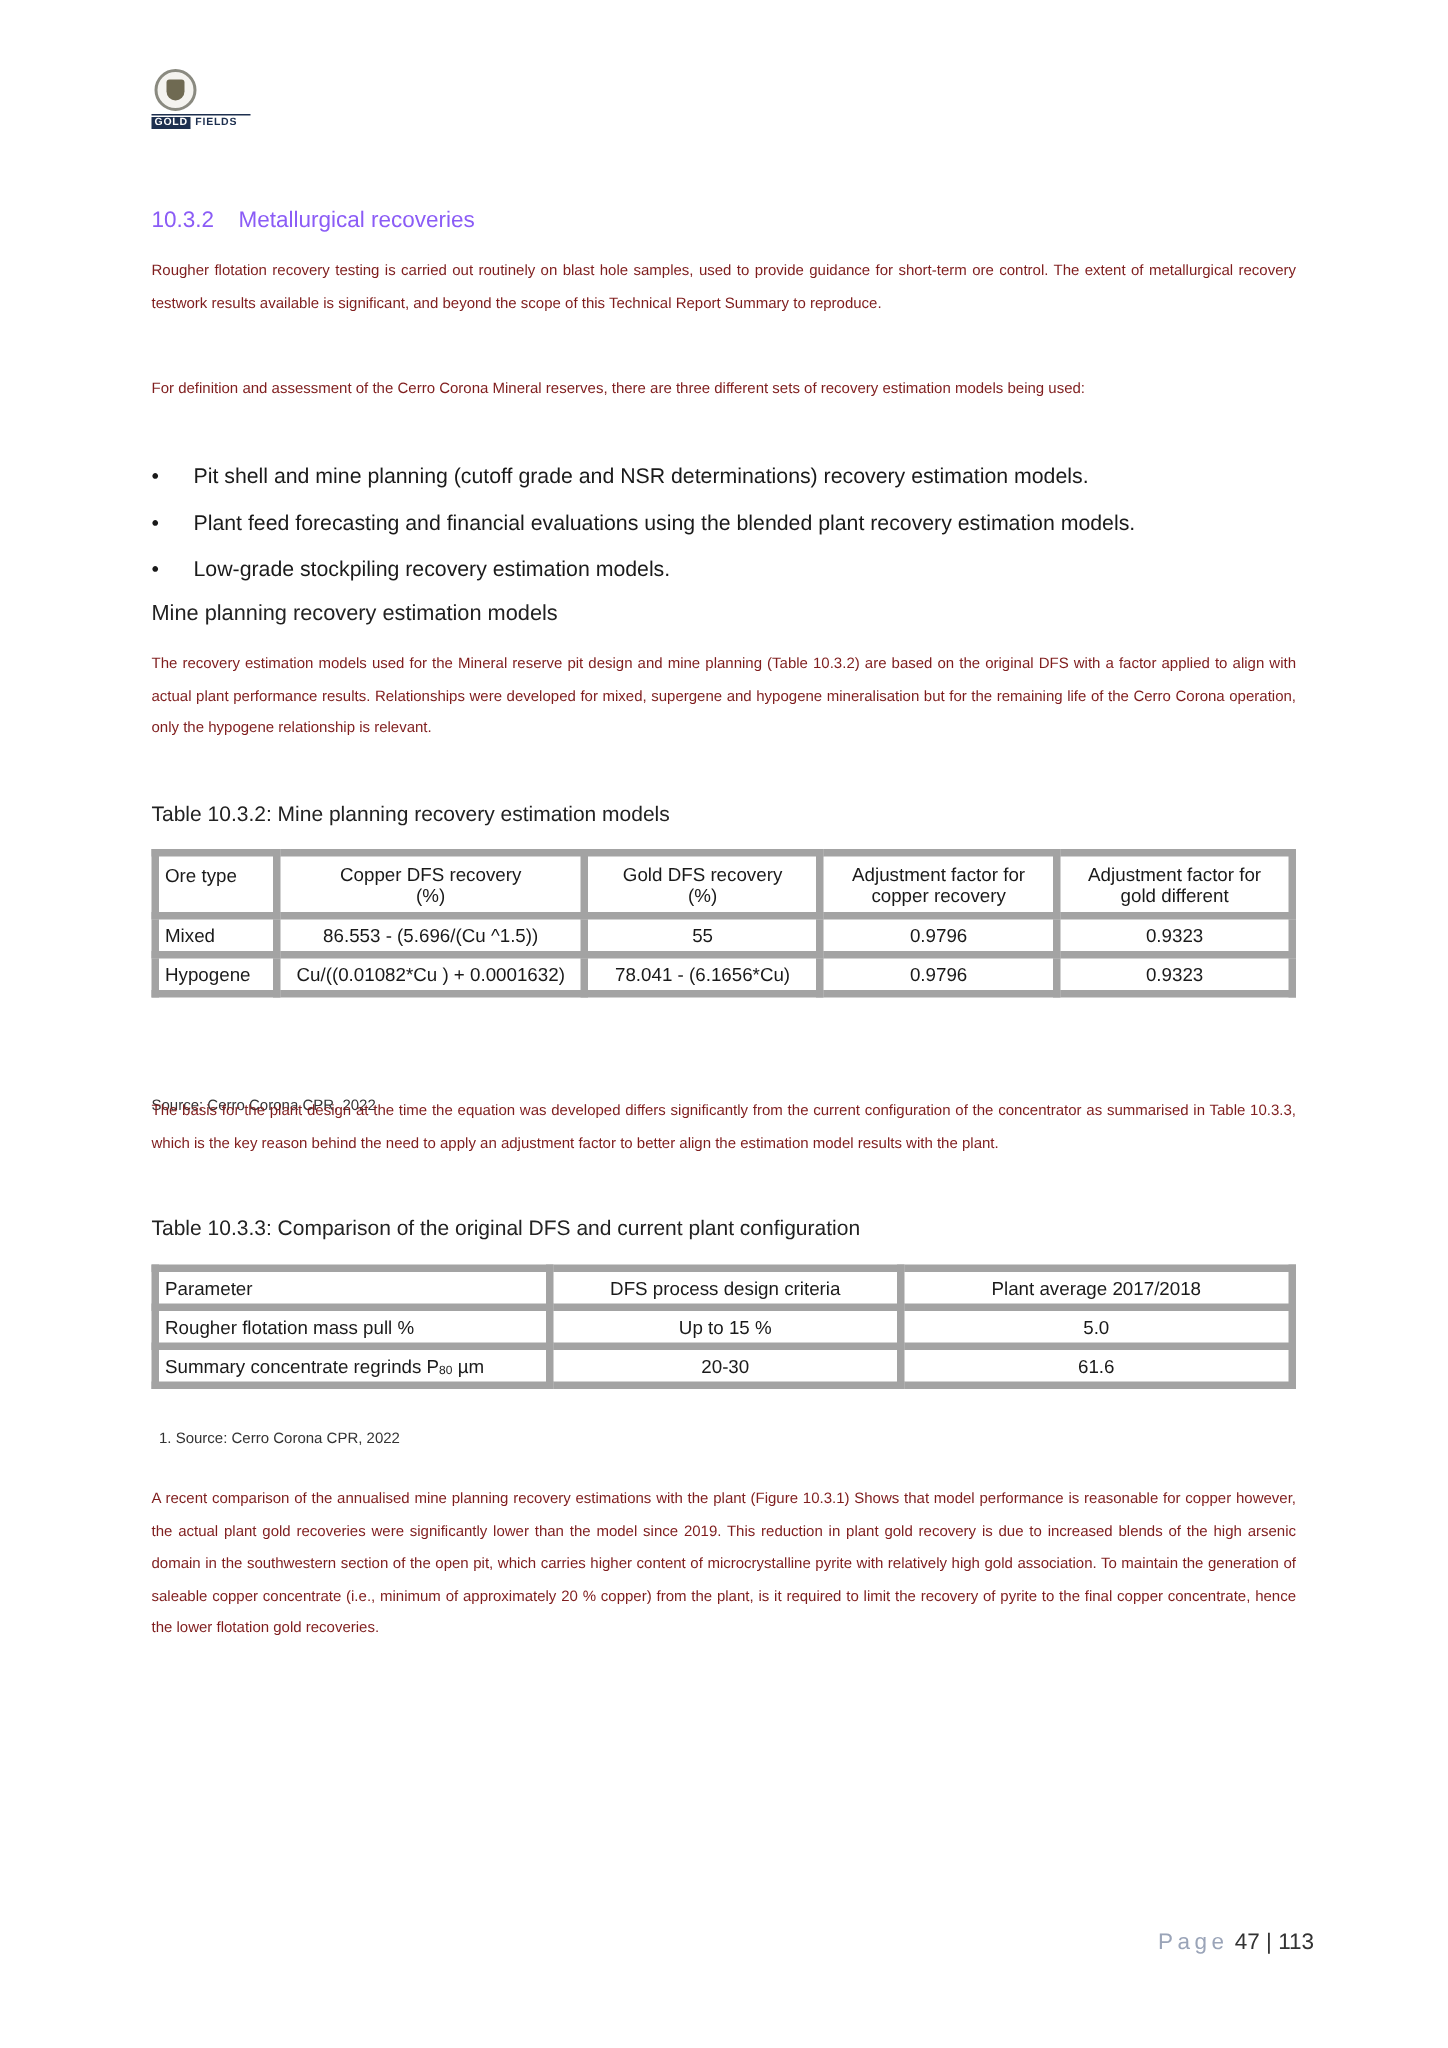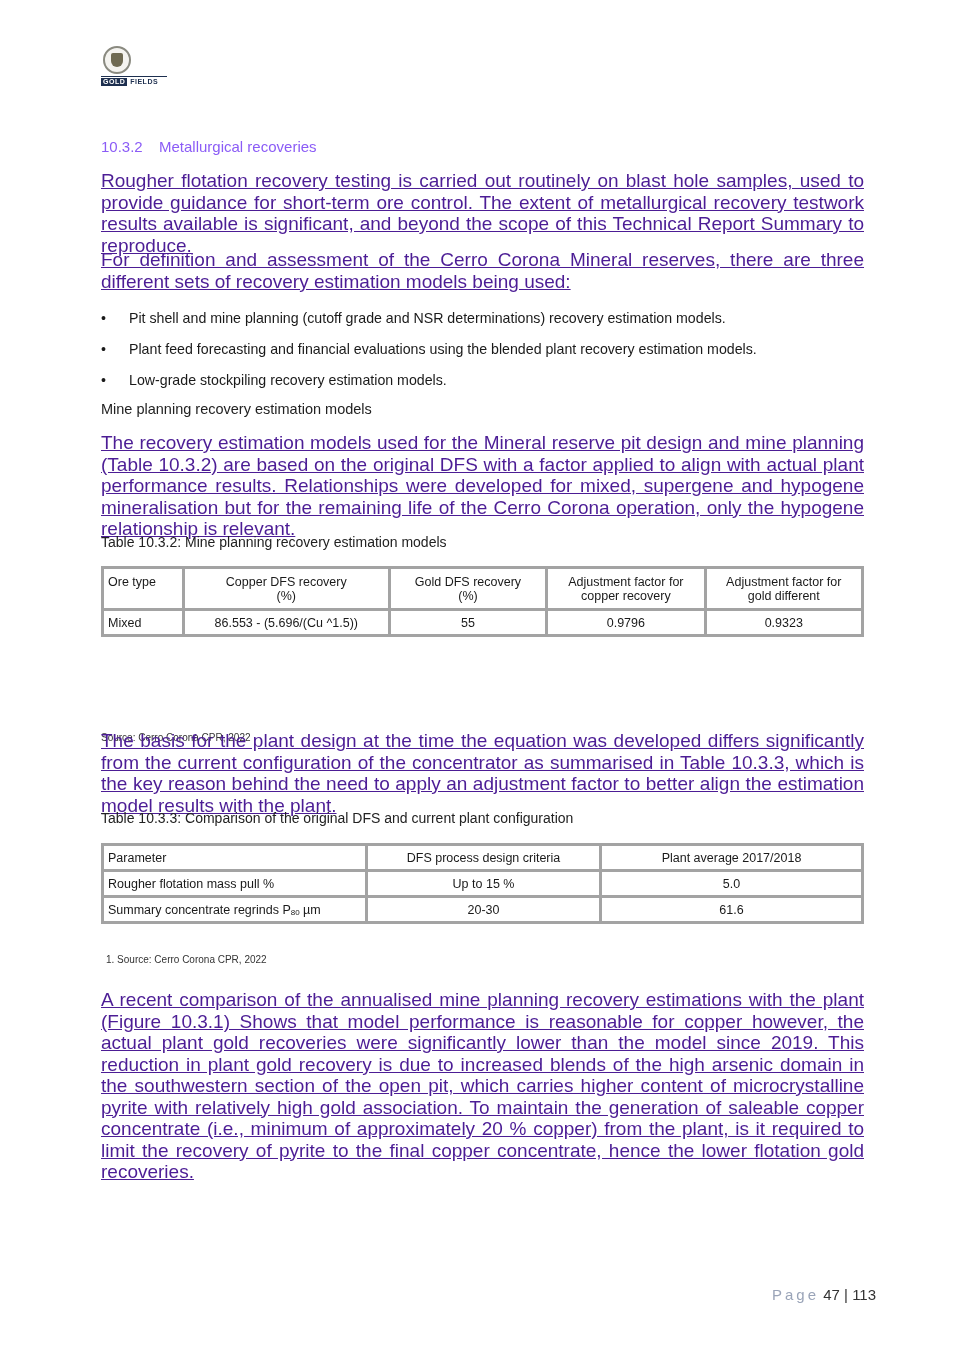--- a/index.html
+++ b/index.html
@@ -34,40 +34,40 @@
   .logo-line {
     position: absolute; left: 0; top: 30px; width: 66px; height: 1px; background: #1d2f4f;
   }
 
   .content { position: absolute; left: 101px; width: 763px; }
   .h3 {
     position: absolute; left: 101px; top: 138px; font-size: 15px; color: #8b5cf6;
   }
   .h3 .num { display: inline-block; width: 58px; }
   p.body {
-    font-size: 19px; line-height: 21.5px; text-align: justify; color: #4c1d95; text-decoration: underline;
+    font-size: 10px; line-height: 21.5px; text-align: justify; color: #7f1d1d;
   }
   .bullets { position: absolute; left: 101px; width: 763px; }
   .bullet {
     position: absolute; left: 0; font-size: 14.2px; line-height: 20px; white-space: nowrap;
   }
   .bullet .dot { position: absolute; left: 0; top: 0; }
   .bullet .txt { position: absolute; left: 28px; top: 0; }
   .subhead {
     position: absolute; left: 101px; top: 401px; font-size: 14.5px; color: #222;
   }
   .caption {
     position: absolute; left: 101px; font-size: 14px; color: #222;
   }
   table.data {
     position: absolute; left: 101px; border-collapse: collapse;
     font-size: 12.5px; color: #1a1a1a;
   }
   table.data td {
-    border: 3px solid #a3a3a3; padding: 0 4px; text-align: center; vertical-align: middle;
+    border: 5px solid #a3a3a3; padding: 0 4px; text-align: center; vertical-align: middle;
   }
   table.data td.left { text-align: left; }
   .source { position: absolute; left: 101px; font-size: 10px; color: #333; }
   .page-num {
     position: absolute; left: 772px; top: 1286px; font-size: 15px; color: #333;
   }
   .page-num .pg { color: #9aa4b8; letter-spacing: 3px; }
   sub.small { font-size: 8px; vertical-align: -1px; }
 </style>
 </head>
@@ -135,20 +135,27 @@
     <td><span>Adjustment factor for</span><br><span>copper recovery</span></td>
     <td><span>Adjustment factor for</span><br><span>gold different</span></td>
   </tr>
   <tr style="height:26px;">
     <td class="left">Mixed</td>
     <td>86.553 - (5.696/(Cu ^1.5))</td>
     <td>55</td>
     <td>0.9796</td>
     <td>0.9323</td>
   </tr>
+  <tr style="height:26px;">
+    <td class="left">Hypogene</td>
+    <td>Cu/((0.01082*Cu ) + 0.0001632)</td>
+    <td>78.041 - (6.1656*Cu)</td>
+    <td>0.9796</td>
+    <td>0.9323</td>
+  </tr>
 </tbody>
   </table>
 
 <div class="source" style="top:699px;margin-top:33px;">Source: Cerro Corona CPR, 2022</div>
 
 <div class="content" style="top:730px;">
   <p class="body">The basis for the plant design at the time the equation was developed differs significantly from the current configuration of the concentrator as summarised in Table 10.3.3, which is the key reason behind the need to apply an adjustment factor to better align the estimation model results with the plant.</p>
 </div>
 
 <div class="caption" style="top:810px;">Table 10.3.3: Comparison of the original DFS and current plant configuration</div>

